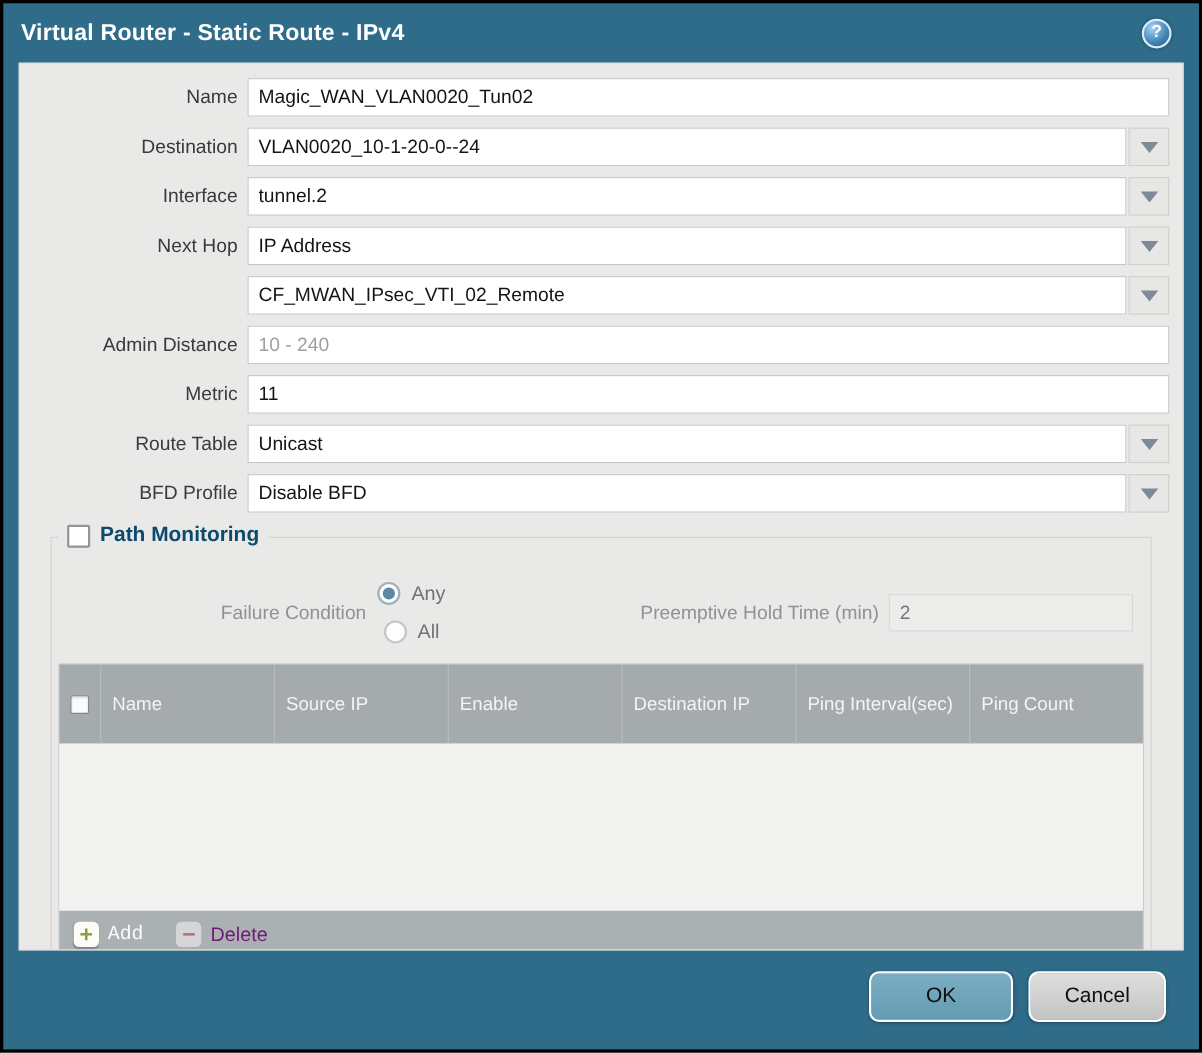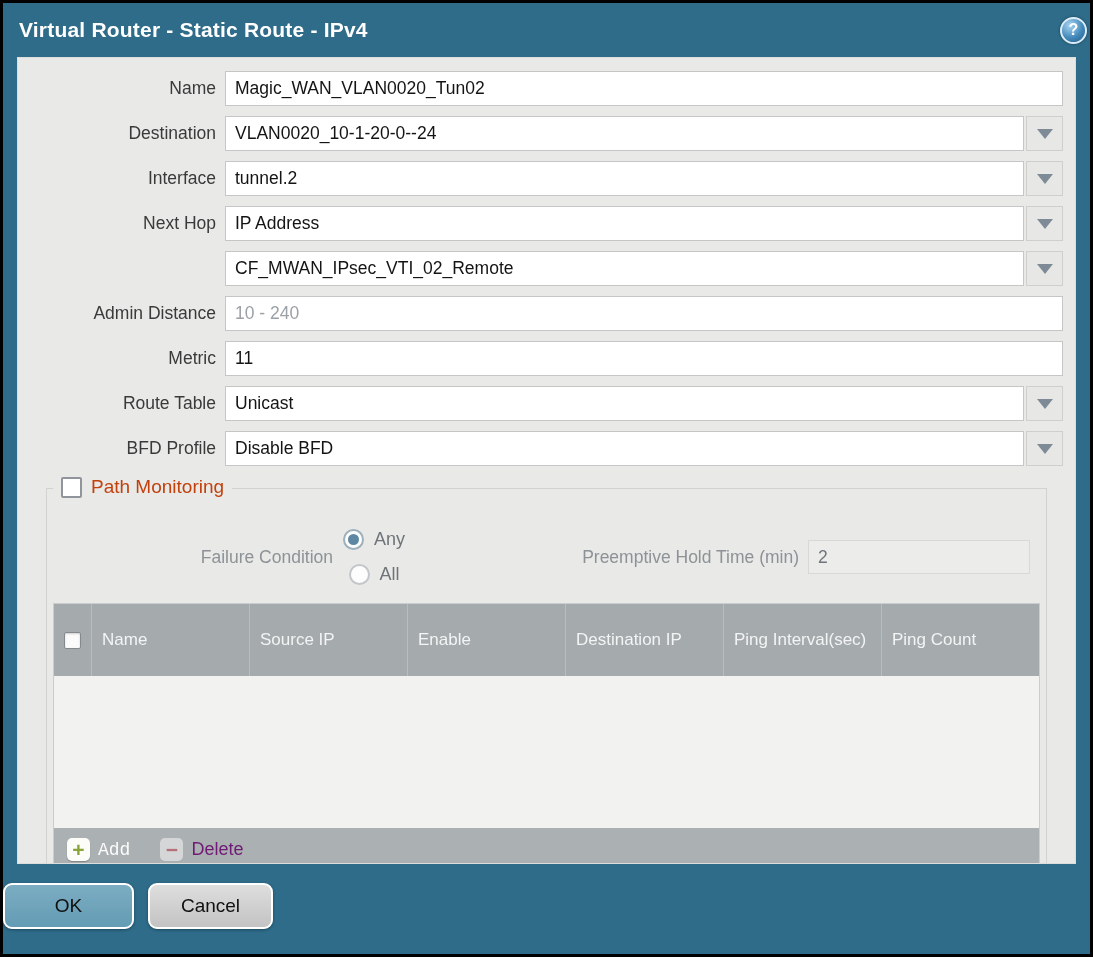--- a/index.html
+++ b/index.html
@@ -10,21 +10,21 @@
     overflow:hidden;
   }
   .window {
     position:absolute; inset:3px;
     background:#2e6c8a;
     display:flex; flex-direction:column;
   }
   
   .titlebar {
     height:50px; display:flex; align-items:center;
-    padding:4px 3px 0 16px; flex:0 0 auto;
+    padding:4px 25px 0 16px; flex:0 0 auto;
   }
   .titlebar .title {
     color:#ffffff; font-size:21px; font-weight:600; letter-spacing:.2px;
   }
   .help-btn {
     margin-left:auto; width:27px; height:27px; border-radius:50%;
     border:2px solid #dcecf7;
     background: radial-gradient(circle at 35% 28%, #a8d4f2, #4489ba 55%, #1e5c88);
     color:#fff; font-weight:bold; font-size:16px;
     display:flex; align-items:center; justify-content:center;
@@ -66,21 +66,21 @@
   }
   .pm-legend {
     position:absolute; top:-13px; left:6px;
     background:#e9e9e8; padding:0 8px;
     display:flex; align-items:center; gap:9px;
   }
   .checkbox {
     width:21px; height:21px; background:#fff;
     border:2px solid #8f959a; border-radius:2px; cursor:pointer;
   }
-  .pm-title { font-size:19px; font-weight:normal; color:#c2410c;text-align:right; }
+  .pm-title { font-size:19px; font-weight:bold; color:#0c4a6e;text-align:right; }
   .pm-cond-row { display:flex; align-items:center; margin:0 10px 18px 0; }
   .pm-cond-label {
     width:290px; flex:0 0 auto; text-align:right; padding-right:10px;
     font-size:17.5px; color:#8d9296;
   }
   .radio-group { display:flex; align-items:center; gap:14px;flex-direction:column; }
   .radio-opt { display:flex; align-items:center; gap:10px; margin-right:24px; cursor:pointer; }
   .radio {
     width:21px; height:21px; border-radius:50%;
     background:#fdfdfd; border:2px solid #c3c7cb;
@@ -125,21 +125,21 @@
     width:23px; height:23px; border-radius:5px;
     display:flex; align-items:center; justify-content:center;
     font-weight:bold; font-size:21px; line-height:1;
   }
   .add-icon { background:#fcfcf9; color:#8aa43c; box-shadow:0 1px 1px rgba(0,0,0,.25); }
   .add-label { color:#fbfbfb; font-size:18px;font-family:Liberation Mono, monospace; }
   .del-icon { background:rgba(245,246,246,.55); color:#b5707a; }
   .del-label { color:#701a75; font-size:18px; }
   
   .bottombar {
-    flex:0 0 90px; display:flex; align-items:flex-start; 
+    flex:0 0 90px; display:flex; align-items:flex-start; justify-content:flex-end;
     padding:19px 30px 0 0; gap:14px;
   }
   .btn {
     height:46px; border-radius:9px; border:2px solid #ffffff;
     font-family:"Liberation Sans", sans-serif; font-size:19px; color:#101010;
     display:flex; align-items:center; justify-content:center;
     cursor:pointer; box-shadow:0 1px 3px rgba(0,0,0,.35);
   }
   .btn-ok { width:131px; background:linear-gradient(#7cadc2,#639cb4); }
   .btn-cancel { width:125px; background:linear-gradient(#dededd,#c3c3c4); }

